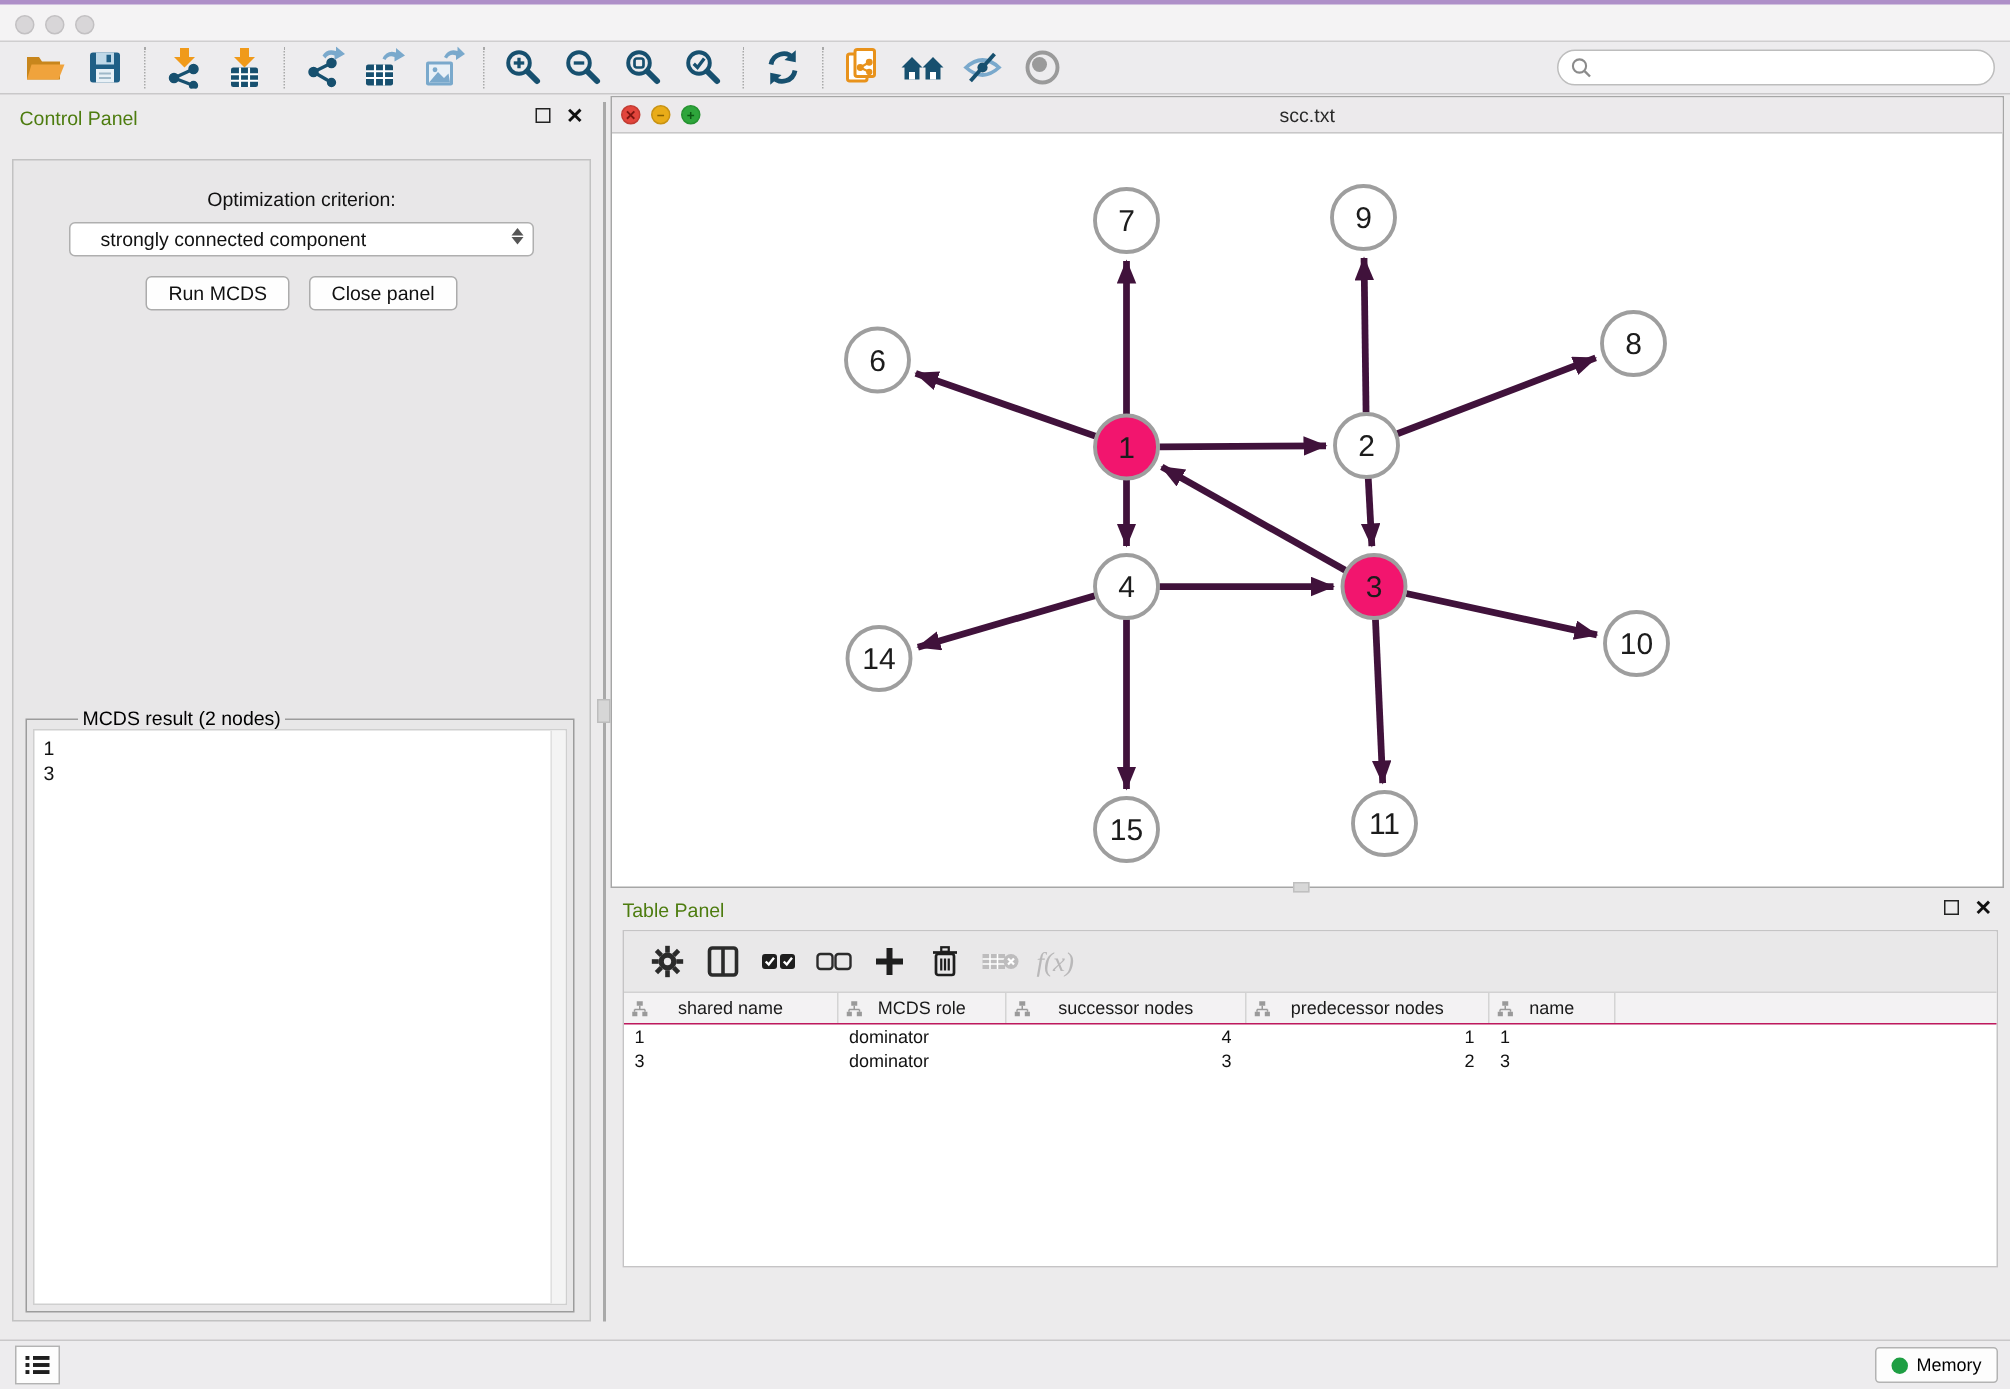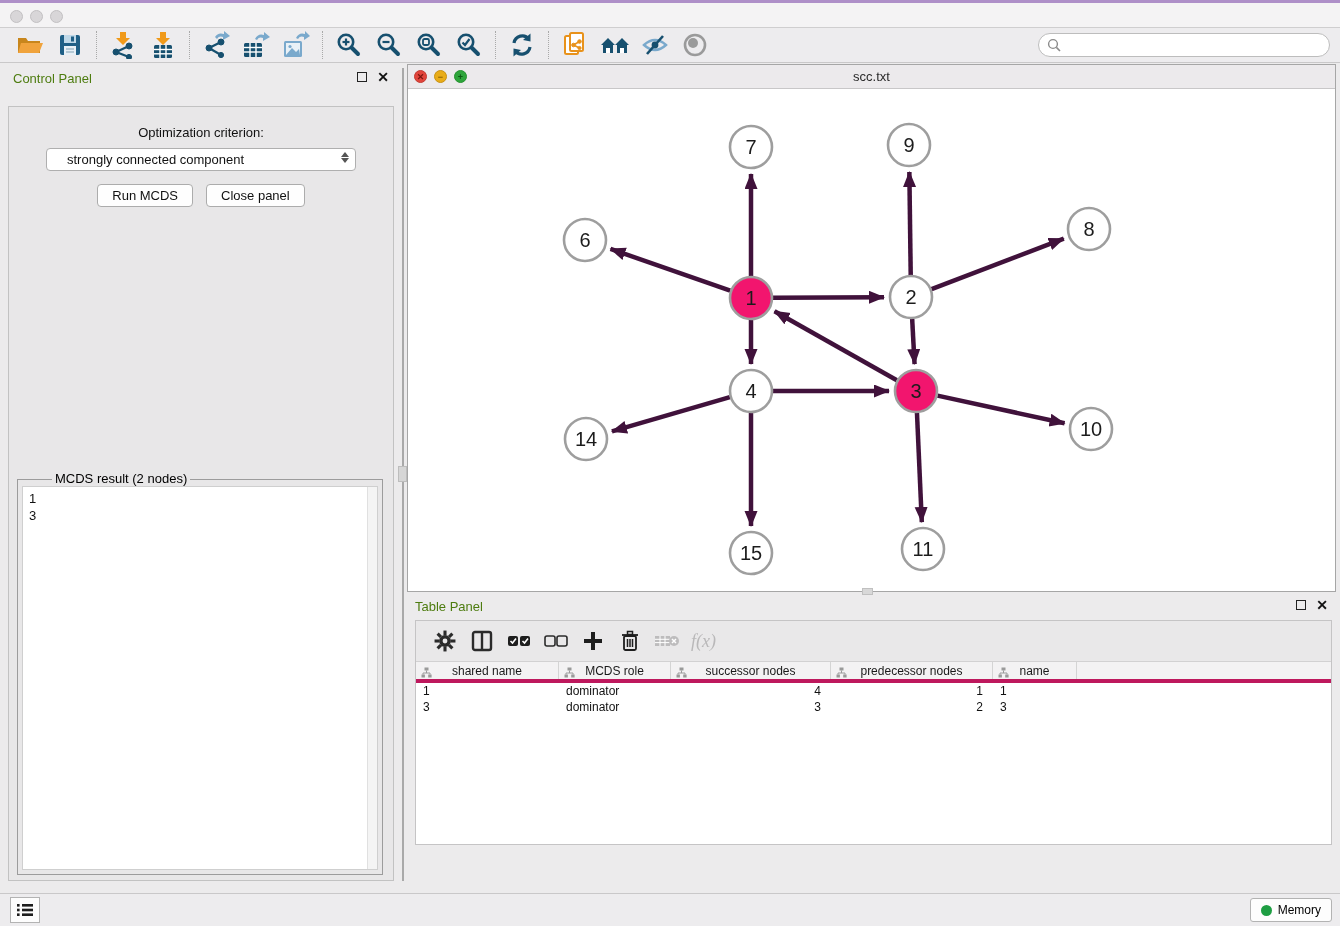--- a/index.html
+++ b/index.html
@@ -63,21 +63,21 @@
   .graph-area { position:absolute; left:0; top:24px; right:0; bottom:0; }
   .hsplit-handle { position:absolute; left:862px; top:588px; width:11px; height:7px; background:#D8D8D8; border:1px solid #C0C0C0; }
 
   
   .table-panel { position:absolute; left:407px; top:596px; width:929px; height:292px; }
   .tp-body { position:absolute; left:8px; right:4px; top:24px; height:225px; border:1px solid #C5C4C5; background:#FFF; }
   .tp-toolbar { height:41px; background:#E9E8E9; border-bottom:1px solid #D2D1D2; display:flex; align-items:center; padding:0 10px; gap:0; }
   .tpi { width:37px; height:30px; display:flex; align-items:center; justify-content:center; }
   .fx { font-family:"Liberation Serif",serif; font-style:italic; font-size:18px; color:#B9B8B9; }
   .tbl { position:relative; }
-  .tbl-head { display:flex; height:21px; background:#F3F2F3; border-bottom:4px solid #be185d; }
+  .tbl-head { display:flex; height:21px; background:#F3F2F3; border-bottom:1px solid #be185d; }
   .th { position:relative; display:flex; align-items:center; justify-content:center; font-size:12px; color:#1A1A1A; border-right:1px solid #D4D4D4; }
   .th .sorticon { position:absolute; left:5px; top:5px; }
   .tbl-row { display:flex; height:16px; }
   .td { font-size:12px; color:#111; line-height:16px; overflow:hidden; white-space:nowrap; }
   .td.l { text-align:left; padding-left:7px; }
   .td.r { text-align:right; padding-right:10px; }
   .tp-tabs { position:absolute; left:0; right:0; top:266px; text-align:center; }
 
   
   .statusbar { position:absolute; left:0; top:893px; width:1340px; height:33px; background:#EDECEE; border-top:1px solid #C9C8C9; }

